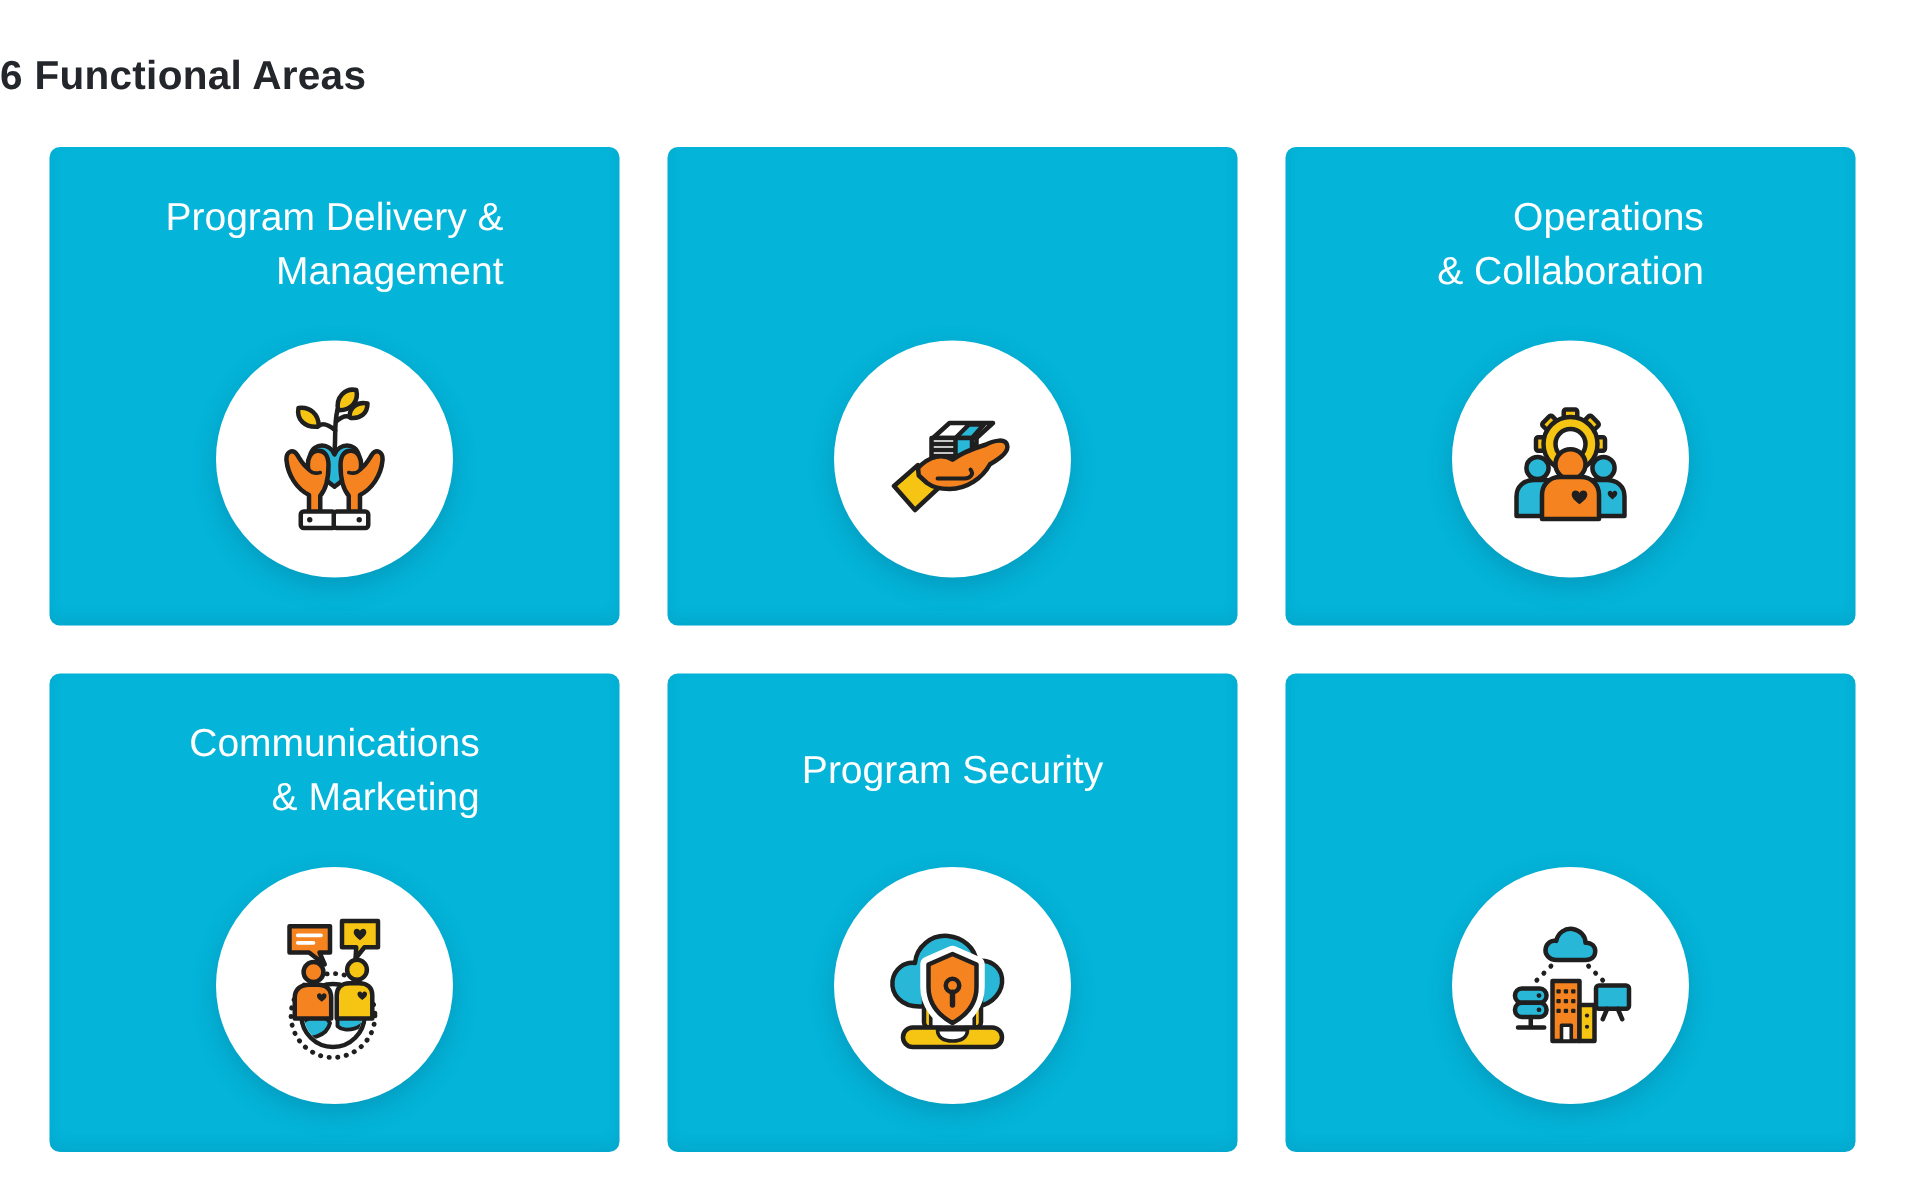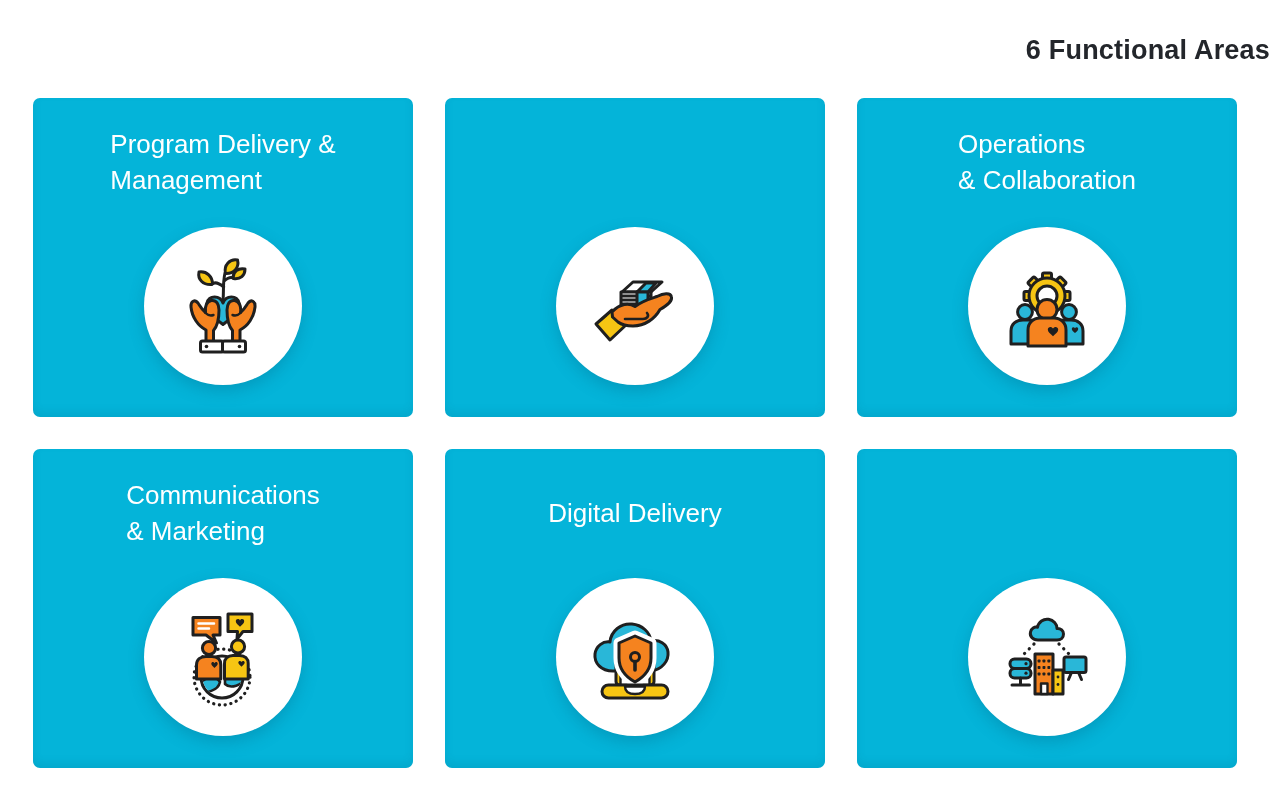--- a/index.html
+++ b/index.html
@@ -10,37 +10,37 @@
     --icon-yellow:#f6c513;
     --icon-cyan:#29b7d8;
     --icon-outline:#1f1f1f;
     --circle-color:#ffffff;
   }
   *{box-sizing:border-box;margin:0;padding:0;}
   html,body{width:1270px;height:800px;background:#ffffff;overflow:hidden;
     font-family:"Liberation Sans",sans-serif;}
   .page-title{
     margin-top:34px;margin-bottom:32px;
-    text-align:right;font-size:27px;line-height:32px;font-weight:700;
+    text-align:left;font-size:27px;line-height:32px;font-weight:700;
     color:var(--title-color);letter-spacing:.2px;
   }
   .cards-grid{
     width:1204px;margin:0 auto;
     display:grid;grid-template-columns:repeat(3,380px);
     grid-auto-rows:319px;gap:32px;
   }
   .card{
     position:relative;background:var(--card-color);border-radius:7px;
     box-shadow:inset 0 -5px 9px rgba(0,70,100,.10);
   }
   .card-title{
     position:absolute;top:0;left:0;right:0;height:128px;
     display:flex;align-items:center;justify-content:center;
     color:var(--card-text-color);font-size:26px;line-height:36px;font-weight:500;
-    text-align:left;white-space:pre-line;
+    text-align:right;white-space:pre-line;
   }
   .icon-circle{
     position:absolute;top:129px;left:50%;transform:translateX(-50%);
     width:158px;height:158px;border-radius:50%;background:var(--circle-color);
     box-shadow:0 6px 16px rgba(0,95,125,.30);
   }
   .icon-circle svg{display:block;margin:29px auto 0;}
   
   .ln{stroke:var(--icon-outline);stroke-width:3;stroke-linejoin:round;stroke-linecap:round;fill:none;}
   .f-or{fill:var(--icon-orange);}
@@ -146,21 +146,21 @@
         <circle class="f-ye ln" cx="65" cy="39.5" r="6.6"></circle>
         <path class="f-or ln" d="M23.5 72 V58 C23.5 52.5 27.5 49.5 33 49.5 H39 C44.5 49.5 47.8 52.5 47.8 58 V72 Z"></path>
         <path class="f-dk" d="M41.5 56.2 C40.7 54.5 38.3 54.9 38.3 56.8 C38.3 58.4 39.8 59.4 41.5 60.9 C43.2 59.4 44.7 58.4 44.7 56.8 C44.7 54.9 42.3 54.5 41.5 56.2 Z"></path>
         <path class="f-ye ln" d="M51.5 72 V56.5 C51.5 51.5 54.8 48.5 60 48.5 H66.5 C72 48.5 75.2 51.5 75.2 56.5 V72 Z"></path>
         <path class="f-dk" d="M68.5 55 C67.7 53.3 65.3 53.7 65.3 55.6 C65.3 57.2 66.8 58.2 68.5 59.7 C70.2 58.2 71.7 57.2 71.7 55.6 C71.7 53.7 69.3 53.3 68.5 55 Z"></path>
       </svg>
     </div>
   </div>
 
   <div class="card">
-    <div class="card-title">Digital Delivery</div>
+    <div class="card-title">Program Security</div>
     <div class="icon-circle">
       <svg width="100" height="100" viewBox="0 0 100 100">
         <path class="f-cy ln" d="M28 64 C16 64 9 56 10 47 C11 39 18 34 25 35 C26 24 36 16 47 17 C57 18 65 25 66 34 C74 32 82 37 83 45 C84 54 77 62 67 64 Z"></path>
         <rect class="f-ye ln" x="31" y="44" width="38" height="34" rx="3.5"></rect>
         <rect class="f-wh ln" x="35.5" y="48.5" width="29" height="29.5" rx="1.5" style="stroke-width:2.4"></rect>
         <path d="M50 29 L66 36 V51 C66 62 59 70 50 75 C41 70 34 62 34 51 V36 Z" fill="#ffffff" stroke="#ffffff" stroke-width="11" stroke-linejoin="round"></path>
         <path class="f-or ln" d="M50 29 L66 36 V51 C66 62 59 70 50 75 C41 70 34 62 34 51 V36 Z"></path>
         <circle class="ln" cx="50" cy="50" r="4.5"></circle>
         <path class="ln" style="stroke-width:3.6" d="M50 54.5 V63"></path>
         <rect class="f-ye ln" x="17" y="78" width="66" height="13" rx="6.5"></rect>

